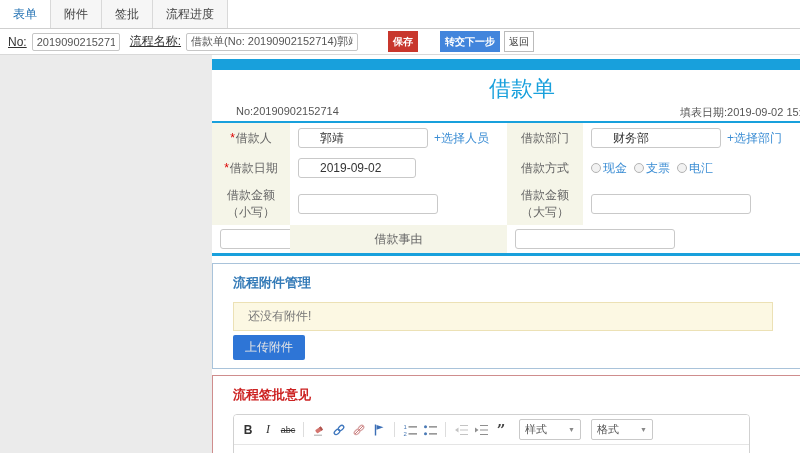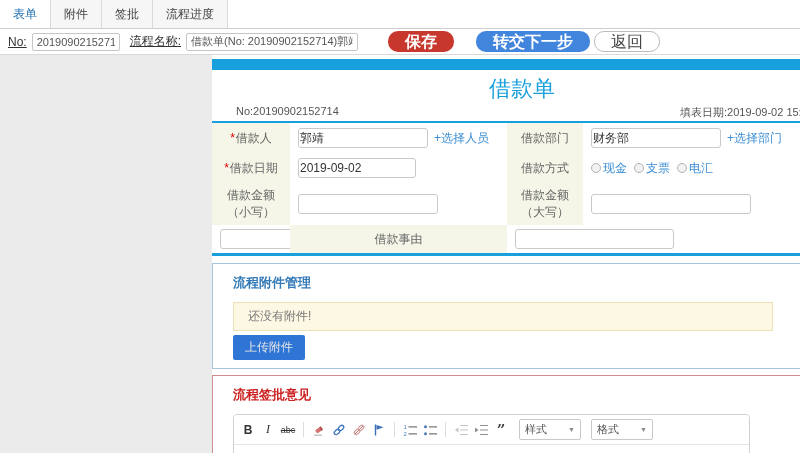--- a/index.html
+++ b/index.html
@@ -15,21 +15,21 @@
          color:#444; font-size:12px; cursor:pointer; }
   .tab.active { background:#fff; color:#2573b4; }
   
   .actionbar { height:26px; background:#fff; border-bottom:1px solid #d9d9d9;
                display:flex; align-items:center; padding:0 8px; }
   .abar-label { font-size:12px; color:#333; margin-right:5px; white-space:nowrap;text-decoration:underline; }
   .txt { height:18px; border:1px solid #c6c6c6; border-radius:2px; font-size:11px;
          padding:0 4px; color:#555; font-family:inherit; }
   .no-input { width:88px; margin-right:10px; }
   .pname-input { width:172px; }
-  .btn { font-size:16px; border:1px solid transparent; border-radius:10px; padding:3px 16px;
+  .btn { font-size:10px; border:1px solid transparent; border-radius:0; padding:3px 4px;
          cursor:pointer; font-family:inherit; line-height:13px; }
   .btn-save { background:#c8372d; color:#fff; margin-left:30px; font-weight:bold; }
   .btn-next { background:#4285dc; color:#fff; margin-left:22px; font-weight:bold; }
   .btn-back { background:#fff; color:#444; border-color:#bbb; margin-left:4px; }
   
   .content { height:397px; }
   .panel-main { margin-left:212px; width:620px; min-height:397px; background:#fff; padding-top:4px; }
   .topbar { height:11px; background:#18a0dc; }
   .form-title { text-align:center; color:#18a0dc; font-size:22px; line-height:24px; padding:7px 0 1px; }
   .meta { position:relative; height:19px; font-size:11px; color:#555; }
@@ -38,21 +38,21 @@
   .sep-blue-2 { height:2px; background:#18a0dc; }
   .sep-blue-3 { height:3px; background:#18a0dc; }
   
   .formgrid { display:grid; grid-template-columns:78px 217px 76px 249px; }
   .flabel { background:#f5f5e8; color:#666; display:flex; align-items:center; justify-content:center;
             text-align:center; font-size:12px; padding:0 7px; line-height:17px; }
   .fcell { display:flex; align-items:center; padding-left:8px; gap:6px; background:#fff; }
   .r1 { height:30px; } .r2 { height:30px; } .r3 { height:42px; } .r4 { height:28px; }
   .req { color:#d00; margin-right:1px; }
   input.field { height:20px; border:1px solid #c9c9c9; border-radius:3px; font-size:12px;
-                padding:0 1px; color:#333; font-family:inherit; background:#fff; }
+                padding:0 21px; color:#333; font-family:inherit; background:#fff; }
   .w130 { width:130px; } .w118 { width:118px; } .w140 { width:140px; } .w160 { width:160px; }
   .readonly { background:#e9e9e9; border-color:#b9b9b9; }
   a.sel-link { color:#3b8dd4; text-decoration:none; font-size:12px; white-space:nowrap; }
   .radio-group { display:flex; align-items:center; gap:7px; }
   .radio-opt { display:flex; align-items:center; gap:2px; color:#3b8dd4; cursor:pointer; }
   .radio-circle { width:10px; height:10px; border-radius:50%; border:1px solid #b3b3b3;
                   background:#f2f2f2; display:inline-block; }
   
   .panel-attach { margin-top:7px; border:1px solid #a9c3da; background:#fff; padding:10px 20px 8px; }
   .h-blue { color:#337ab7; font-size:13px; font-weight:bold; }

